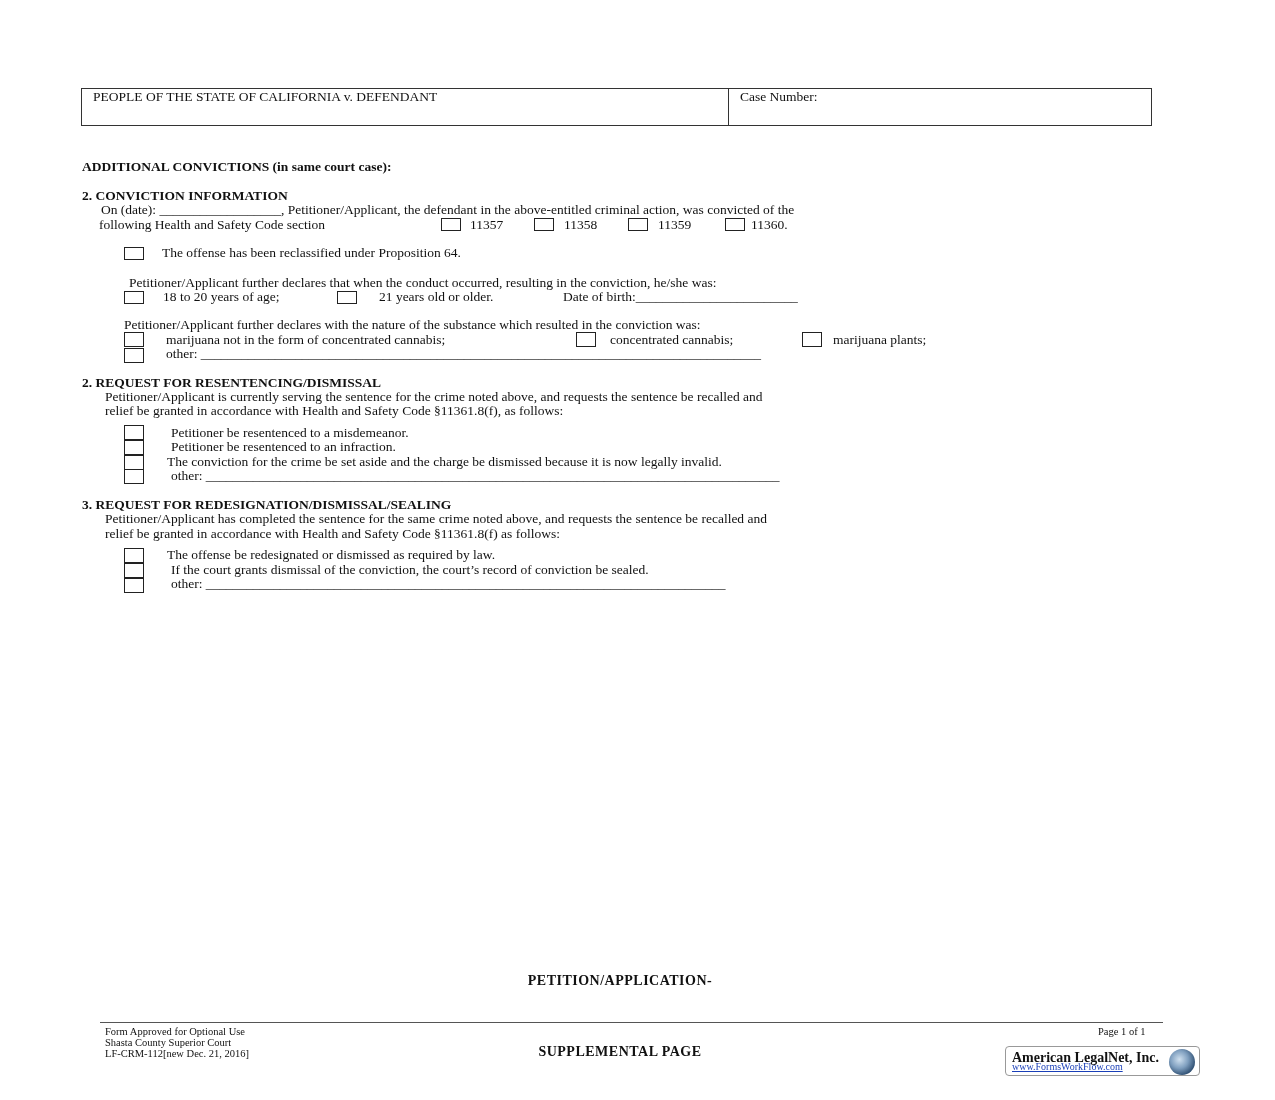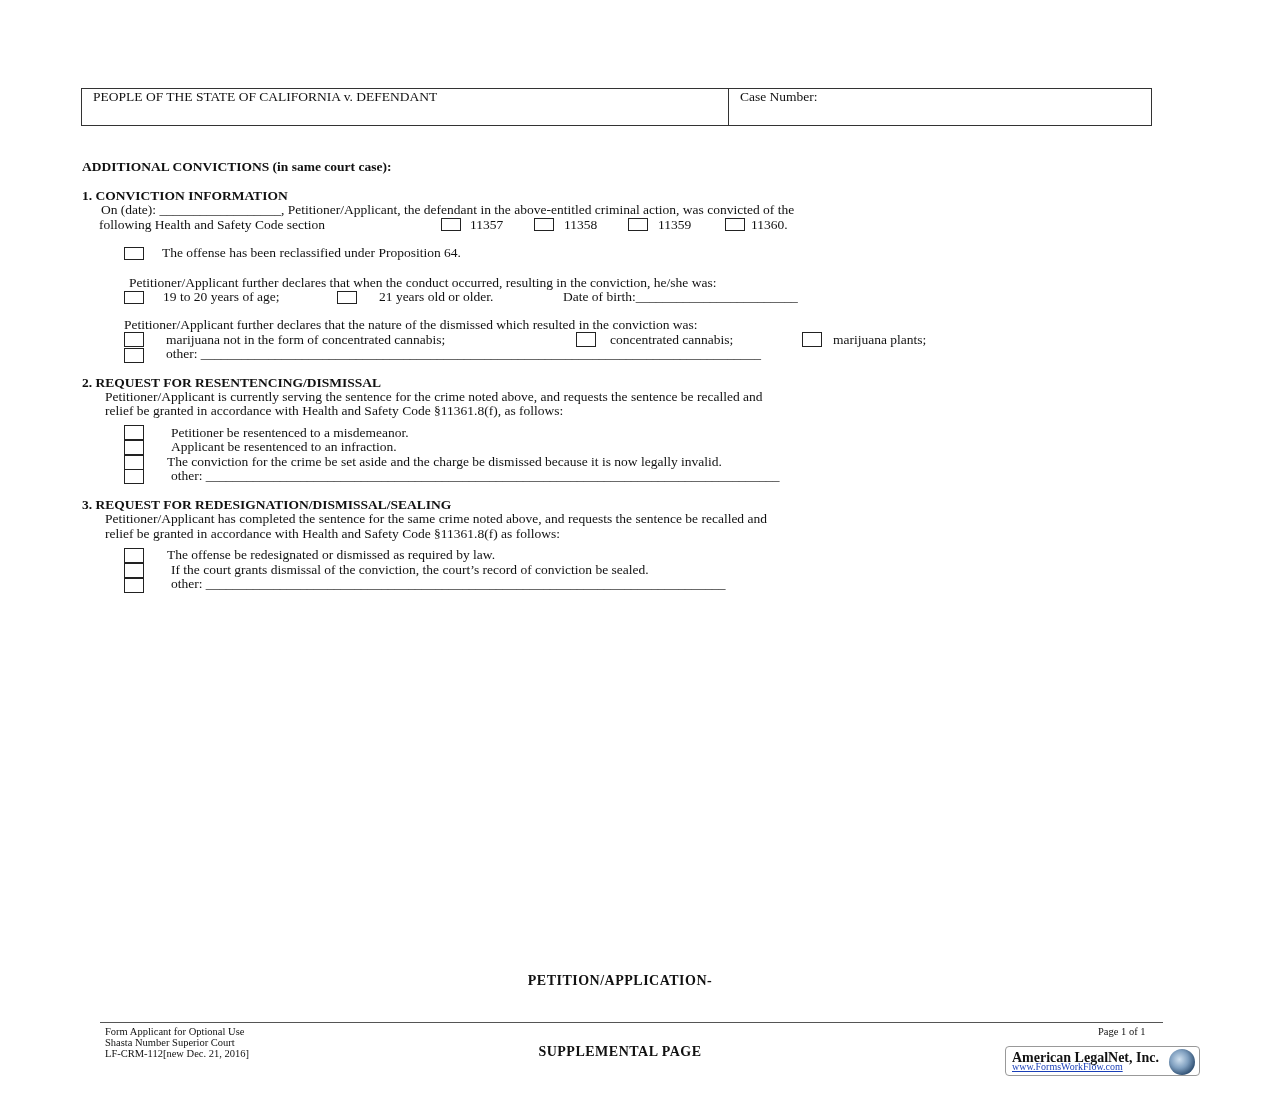--- a/index.html
+++ b/index.html
@@ -23,80 +23,80 @@
 </head>
 <body>
 
 <div class="header-box"></div>
 <div class="header-divider"></div>
 <div class="abs" style="left:93px; top:89px;">PEOPLE OF THE STATE OF CALIFORNIA v. DEFENDANT</div>
 <div class="abs" style="left:740px; top:89px;">Case Number:</div>
 
 <div class="abs bold" style="left:82px; top:159px;">ADDITIONAL CONVICTIONS (in same court case):</div>
 
-<div class="abs bold" style="left:82px; top:188px;">1. CONVICTION INFORMATION</div>
+<div class="abs bold" style="left:82px; top:188px;">2. CONVICTION INFORMATION</div>
 <div class="abs" style="left:101px; top:202px;">On (date): __________________, Petitioner/Applicant, the defendant in the above-entitled criminal action, was convicted of the</div>
 <div class="abs" style="left:99px; top:217px;">following Health and Safety Code section</div>
 
 <div class="cb" style="left:441px; top:218px;"></div>
 <div class="abs" style="left:470px; top:217px;">11357</div>
 <div class="cb" style="left:534px; top:218px;"></div>
 <div class="abs" style="left:564px; top:217px;">11358</div>
 <div class="cb" style="left:628px; top:218px;"></div>
 <div class="abs" style="left:658px; top:217px;">11359</div>
 <div class="cb" style="left:725px; top:218px;"></div>
 <div class="abs" style="left:751px; top:217px;">11360.</div>
 
 <div class="cb" style="left:124px; top:247px;"></div>
 <div class="abs" style="left:162px; top:245px;">The offense has been reclassified under Proposition 64.</div>
 
 <div class="abs" style="left:129px; top:275px;">Petitioner/Applicant further declares that when the conduct occurred, resulting in the conviction, he/she was:</div>
 <div class="cb" style="left:124px; top:291px;"></div>
-<div class="abs" style="left:163px; top:289px;">19 to 20 years of age;</div>
+<div class="abs" style="left:163px; top:289px;">18 to 20 years of age;</div>
 <div class="cb" style="left:337px; top:291px;"></div>
 <div class="abs" style="left:379px; top:289px;">21 years old or older.</div>
 <div class="abs" style="left:563px; top:289px;">Date of birth:________________________</div>
 
-<div class="abs" style="left:124px; top:317px;">Petitioner/Applicant further declares that the nature of the dismissed which resulted in the conviction was:</div>
+<div class="abs" style="left:124px; top:317px;">Petitioner/Applicant further declares with the nature of the substance which resulted in the conviction was:</div>
 <div class="cb tall" style="left:124px; top:332px;"></div>
 <div class="abs" style="left:166px; top:332px;">marijuana not in the form of concentrated cannabis;</div>
 <div class="cb tall" style="left:576px; top:332px;"></div>
 <div class="abs" style="left:610px; top:332px;">concentrated cannabis;</div>
 <div class="cb tall" style="left:802px; top:332px;"></div>
 <div class="abs" style="left:833px; top:332px;text-align:right;">marijuana plants;</div>
 <div class="cb tall" style="left:124px; top:348px;"></div>
 <div class="abs" style="left:166px; top:346px;">other: ___________________________________________________________________________________</div>
 
 <div class="abs bold" style="left:82px; top:375px;">2. REQUEST FOR RESENTENCING/DISMISSAL</div>
 <div class="abs" style="left:105px; top:389px;">Petitioner/Applicant is currently serving the sentence for the crime noted above, and requests the sentence be recalled and</div>
 <div class="abs" style="left:105px; top:403px;">relief be granted in accordance with Health and Safety Code §11361.8(f), as follows:</div>
 
 <div class="cb tall" style="left:124px; top:425px;"></div>
 <div class="abs" style="left:171px; top:425px;">Petitioner be resentenced to a misdemeanor.</div>
 <div class="cb tall" style="left:124px; top:440px;"></div>
-<div class="abs" style="left:171px; top:439px;">Applicant be resentenced to an infraction.</div>
+<div class="abs" style="left:171px; top:439px;">Petitioner be resentenced to an infraction.</div>
 <div class="cb tall" style="left:124px; top:455px;"></div>
 <div class="abs" style="left:167px; top:454px;">The conviction for the crime be set aside and the charge be dismissed because it is now legally invalid.</div>
 <div class="cb tall" style="left:124px; top:469px;"></div>
 <div class="abs" style="left:171px; top:468px;">other: _____________________________________________________________________________________</div>
 
 <div class="abs bold" style="left:82px; top:497px;">3. REQUEST FOR REDESIGNATION/DISMISSAL/SEALING</div>
 <div class="abs" style="left:105px; top:511px;">Petitioner/Applicant has completed the sentence for the same crime noted above, and requests the sentence be recalled and</div>
 <div class="abs" style="left:105px; top:526px;">relief be granted in accordance with Health and Safety Code §11361.8(f) as follows:</div>
 
 <div class="cb tall" style="left:124px; top:548px;"></div>
 <div class="abs" style="left:167px; top:547px;">The offense be redesignated or dismissed as required by law.</div>
 <div class="cb tall" style="left:124px; top:563px;"></div>
 <div class="abs" style="left:171px; top:562px;">If the court grants dismissal of the conviction, the court’s record of conviction be sealed.</div>
 <div class="cb tall" style="left:124px; top:578px;"></div>
 <div class="abs" style="left:171px; top:576px;">other: _____________________________________________________________________________</div>
 
 <div class="footer-rule"></div>
-<div class="abs foot-small" style="left:105px; top:1026px;">Form Applicant for Optional Use</div>
-<div class="abs foot-small" style="left:105px; top:1037px;">Shasta Number Superior Court</div>
+<div class="abs foot-small" style="left:105px; top:1026px;">Form Approved for Optional Use</div>
+<div class="abs foot-small" style="left:105px; top:1037px;">Shasta County Superior Court</div>
 <div class="abs foot-small" style="left:105px; top:1048px;">LF-CRM-112[new Dec. 21, 2016]</div>
 
 <div class="abs foot-title" style="left:470px; top:972px; width:300px;">PETITION/APPLICATION-</div>
 <div class="abs foot-title" style="left:470px; top:1043px; width:300px;">SUPPLEMENTAL PAGE</div>
 
 <div class="abs foot-small" style="left:1098px; top:1026px;">Page 1 of 1</div>
 
 <div class="logo-box">
   <div class="logo-line1">American LegalNet, Inc.</div>
   <div class="logo-line2">www.FormsWorkFlow.com</div>

